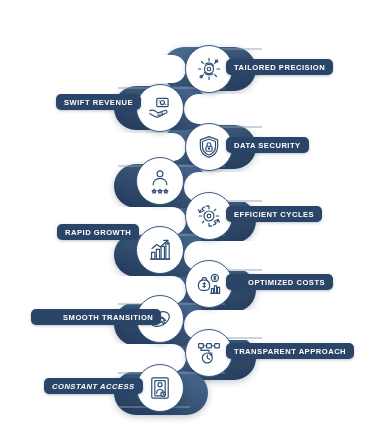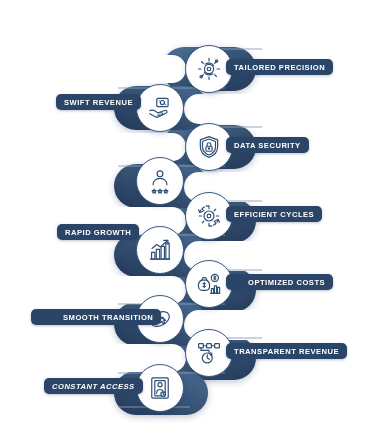--- a/index.html
+++ b/index.html
@@ -247,21 +247,21 @@
         <rect x="17.2" y="3.4" width="4.4" height="3.8" rx=".6"></rect>
         <path d="M6.8 5.3h3M14.2 5.3h3"></path>
         <path d="M4.6 7.2v2.4h7.4v2.2"></path>
         <circle cx="10.4" cy="16.6" r="4.6"></circle>
         <path d="M10.4 13.8v2.8l2 1.2"></path>
         <path d="M13.6 11.6l1.3 1.4-1.8.8"></path>
       </svg>
     </span>
   </div>
   <div class="label right" style="left:226px; top:343px;">
-    <span>TRANSPARENT REVENUE</span>
+    <span>TRANSPARENT APPROACH</span>
   </div>
 
   <div class="node" style="left:136px; top:364px;">
     <span>
       <svg width="26" height="26" viewBox="0 0 24 24" fill="none" stroke="#2f4f75" stroke-width="1.1" stroke-linecap="round" stroke-linejoin="round">
         <rect x="4.4" y="2.6" width="15.2" height="18.8" rx="1"></rect>
         <rect x="7.2" y="5.2" width="9.6" height="14" rx=".6"></rect>
         <circle cx="12" cy="9" r="1.9"></circle>
         <path d="M8.9 16.8c0-2 1.4-3.4 3.1-3.4s3.1 1.4 3.1 3.4"></path>
         <circle cx="14.9" cy="17.6" r="2.1" fill="#ffffff"></circle>

